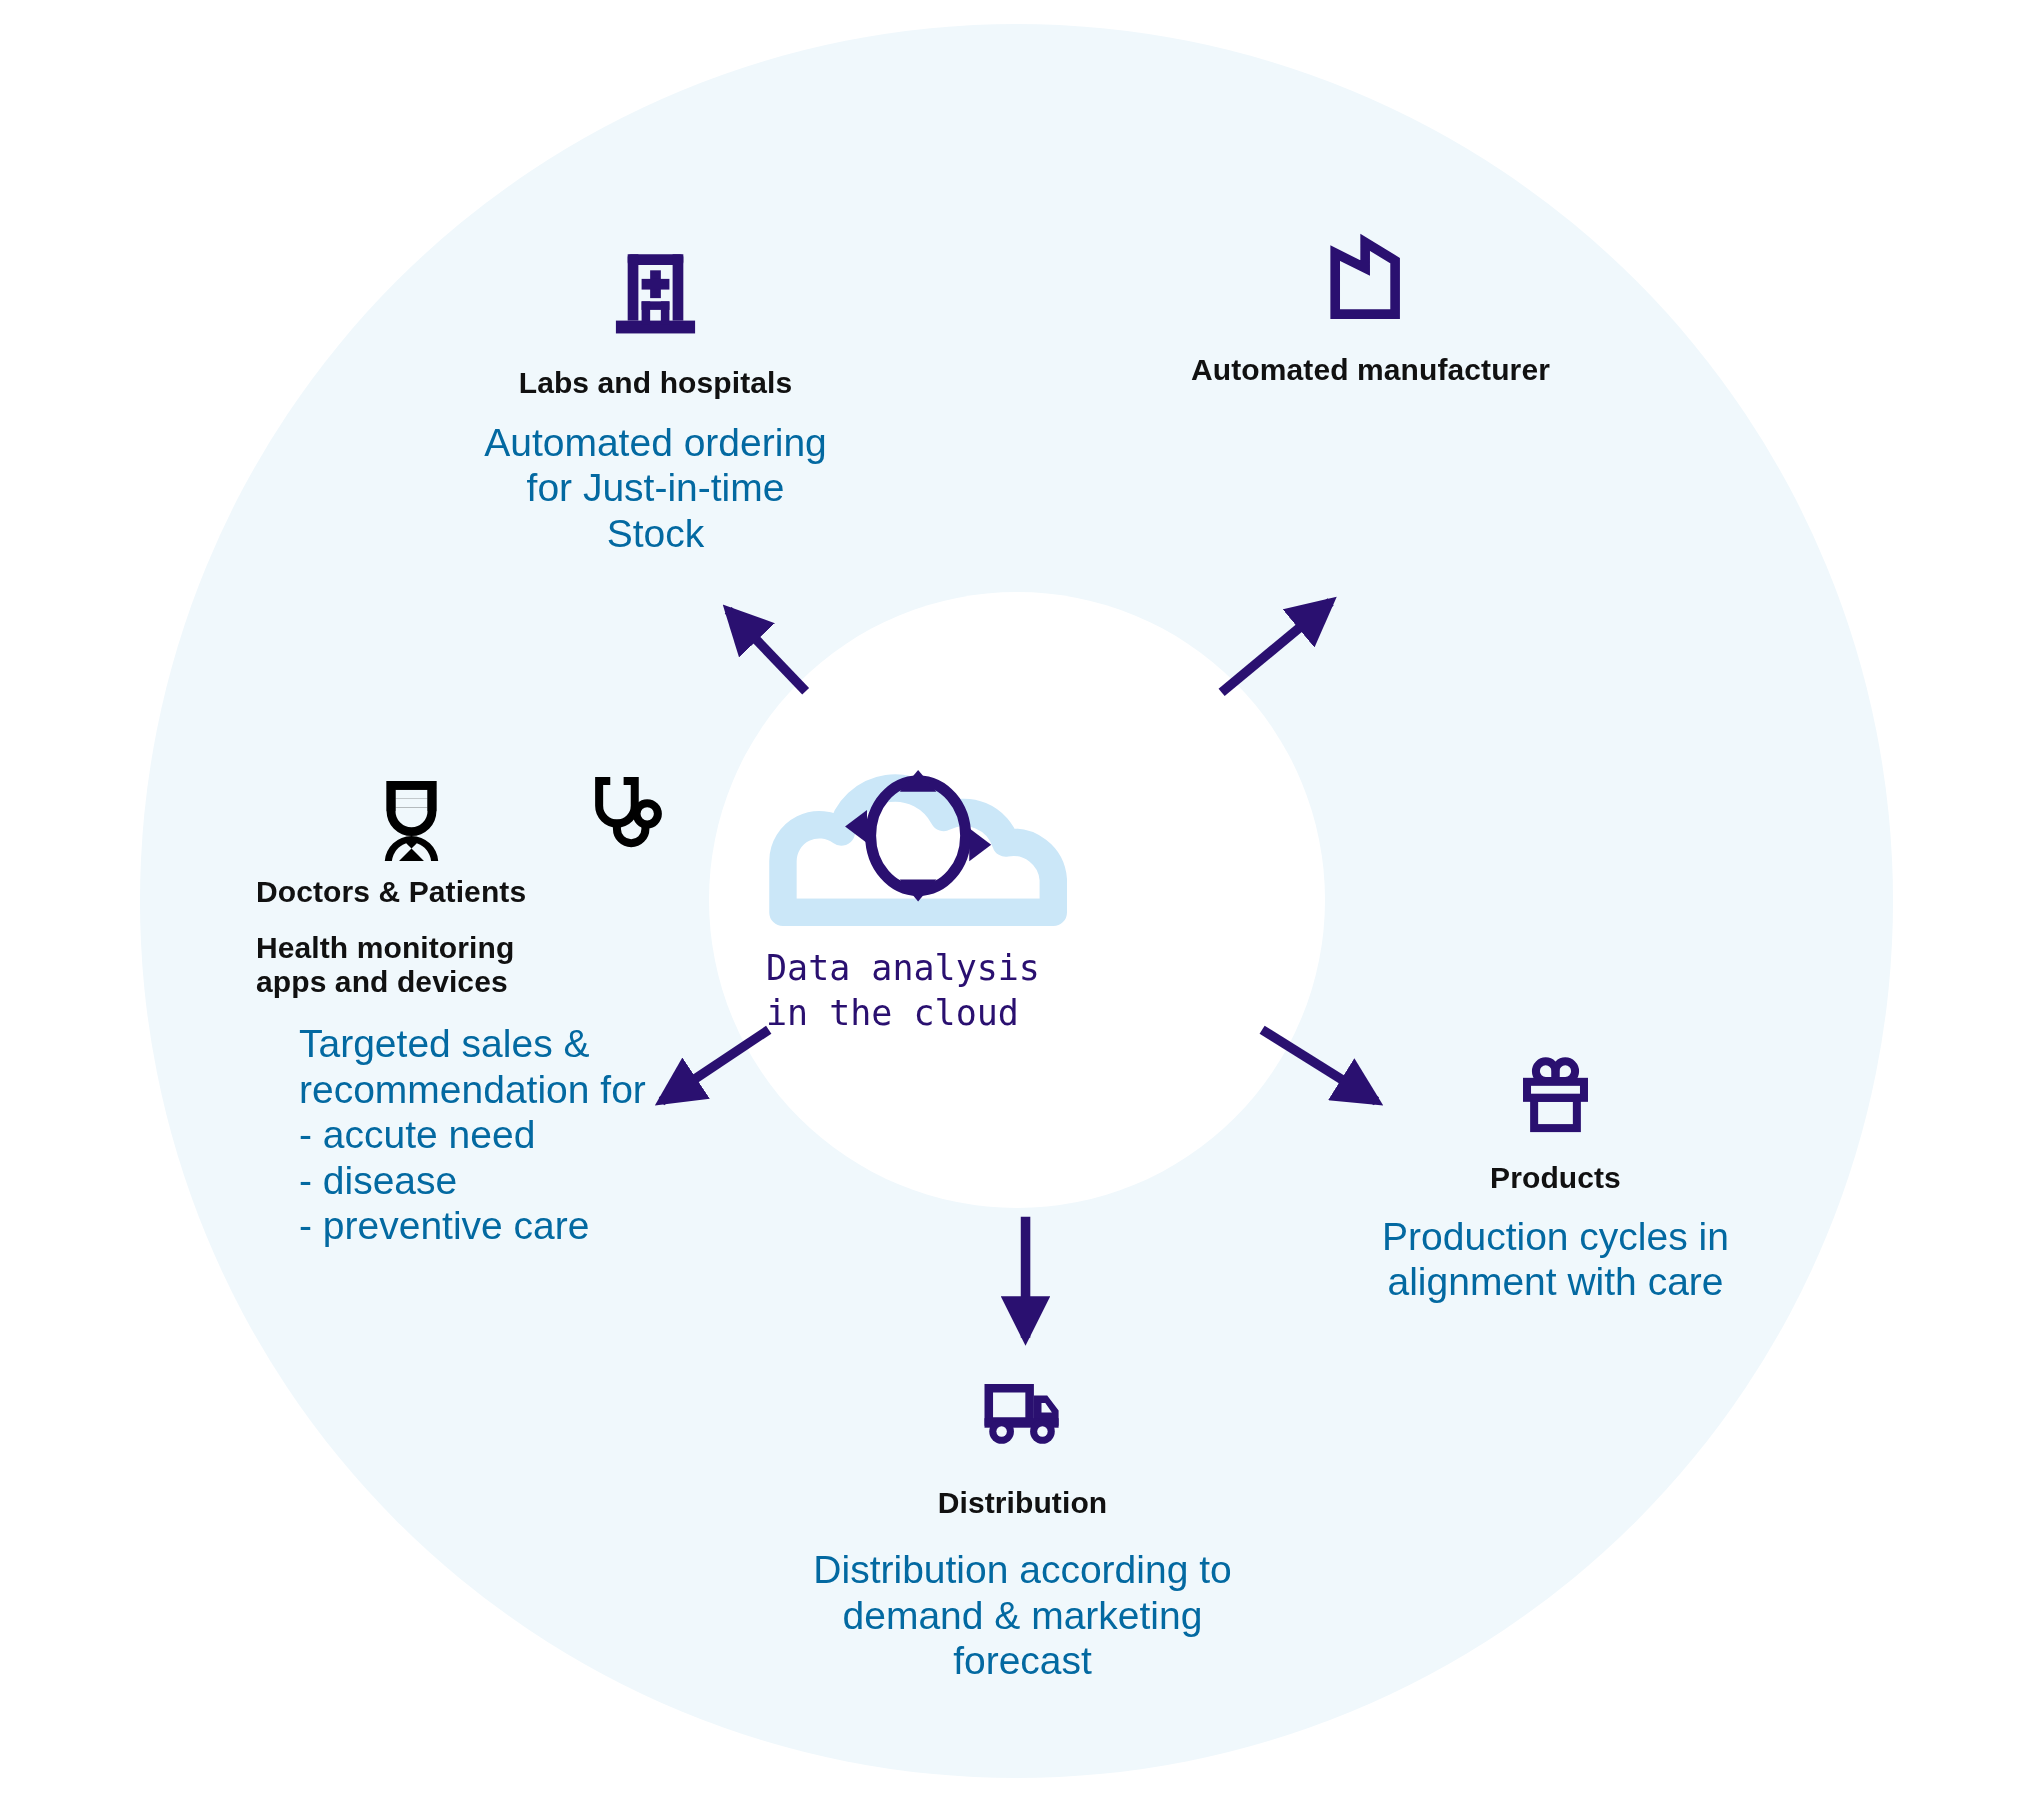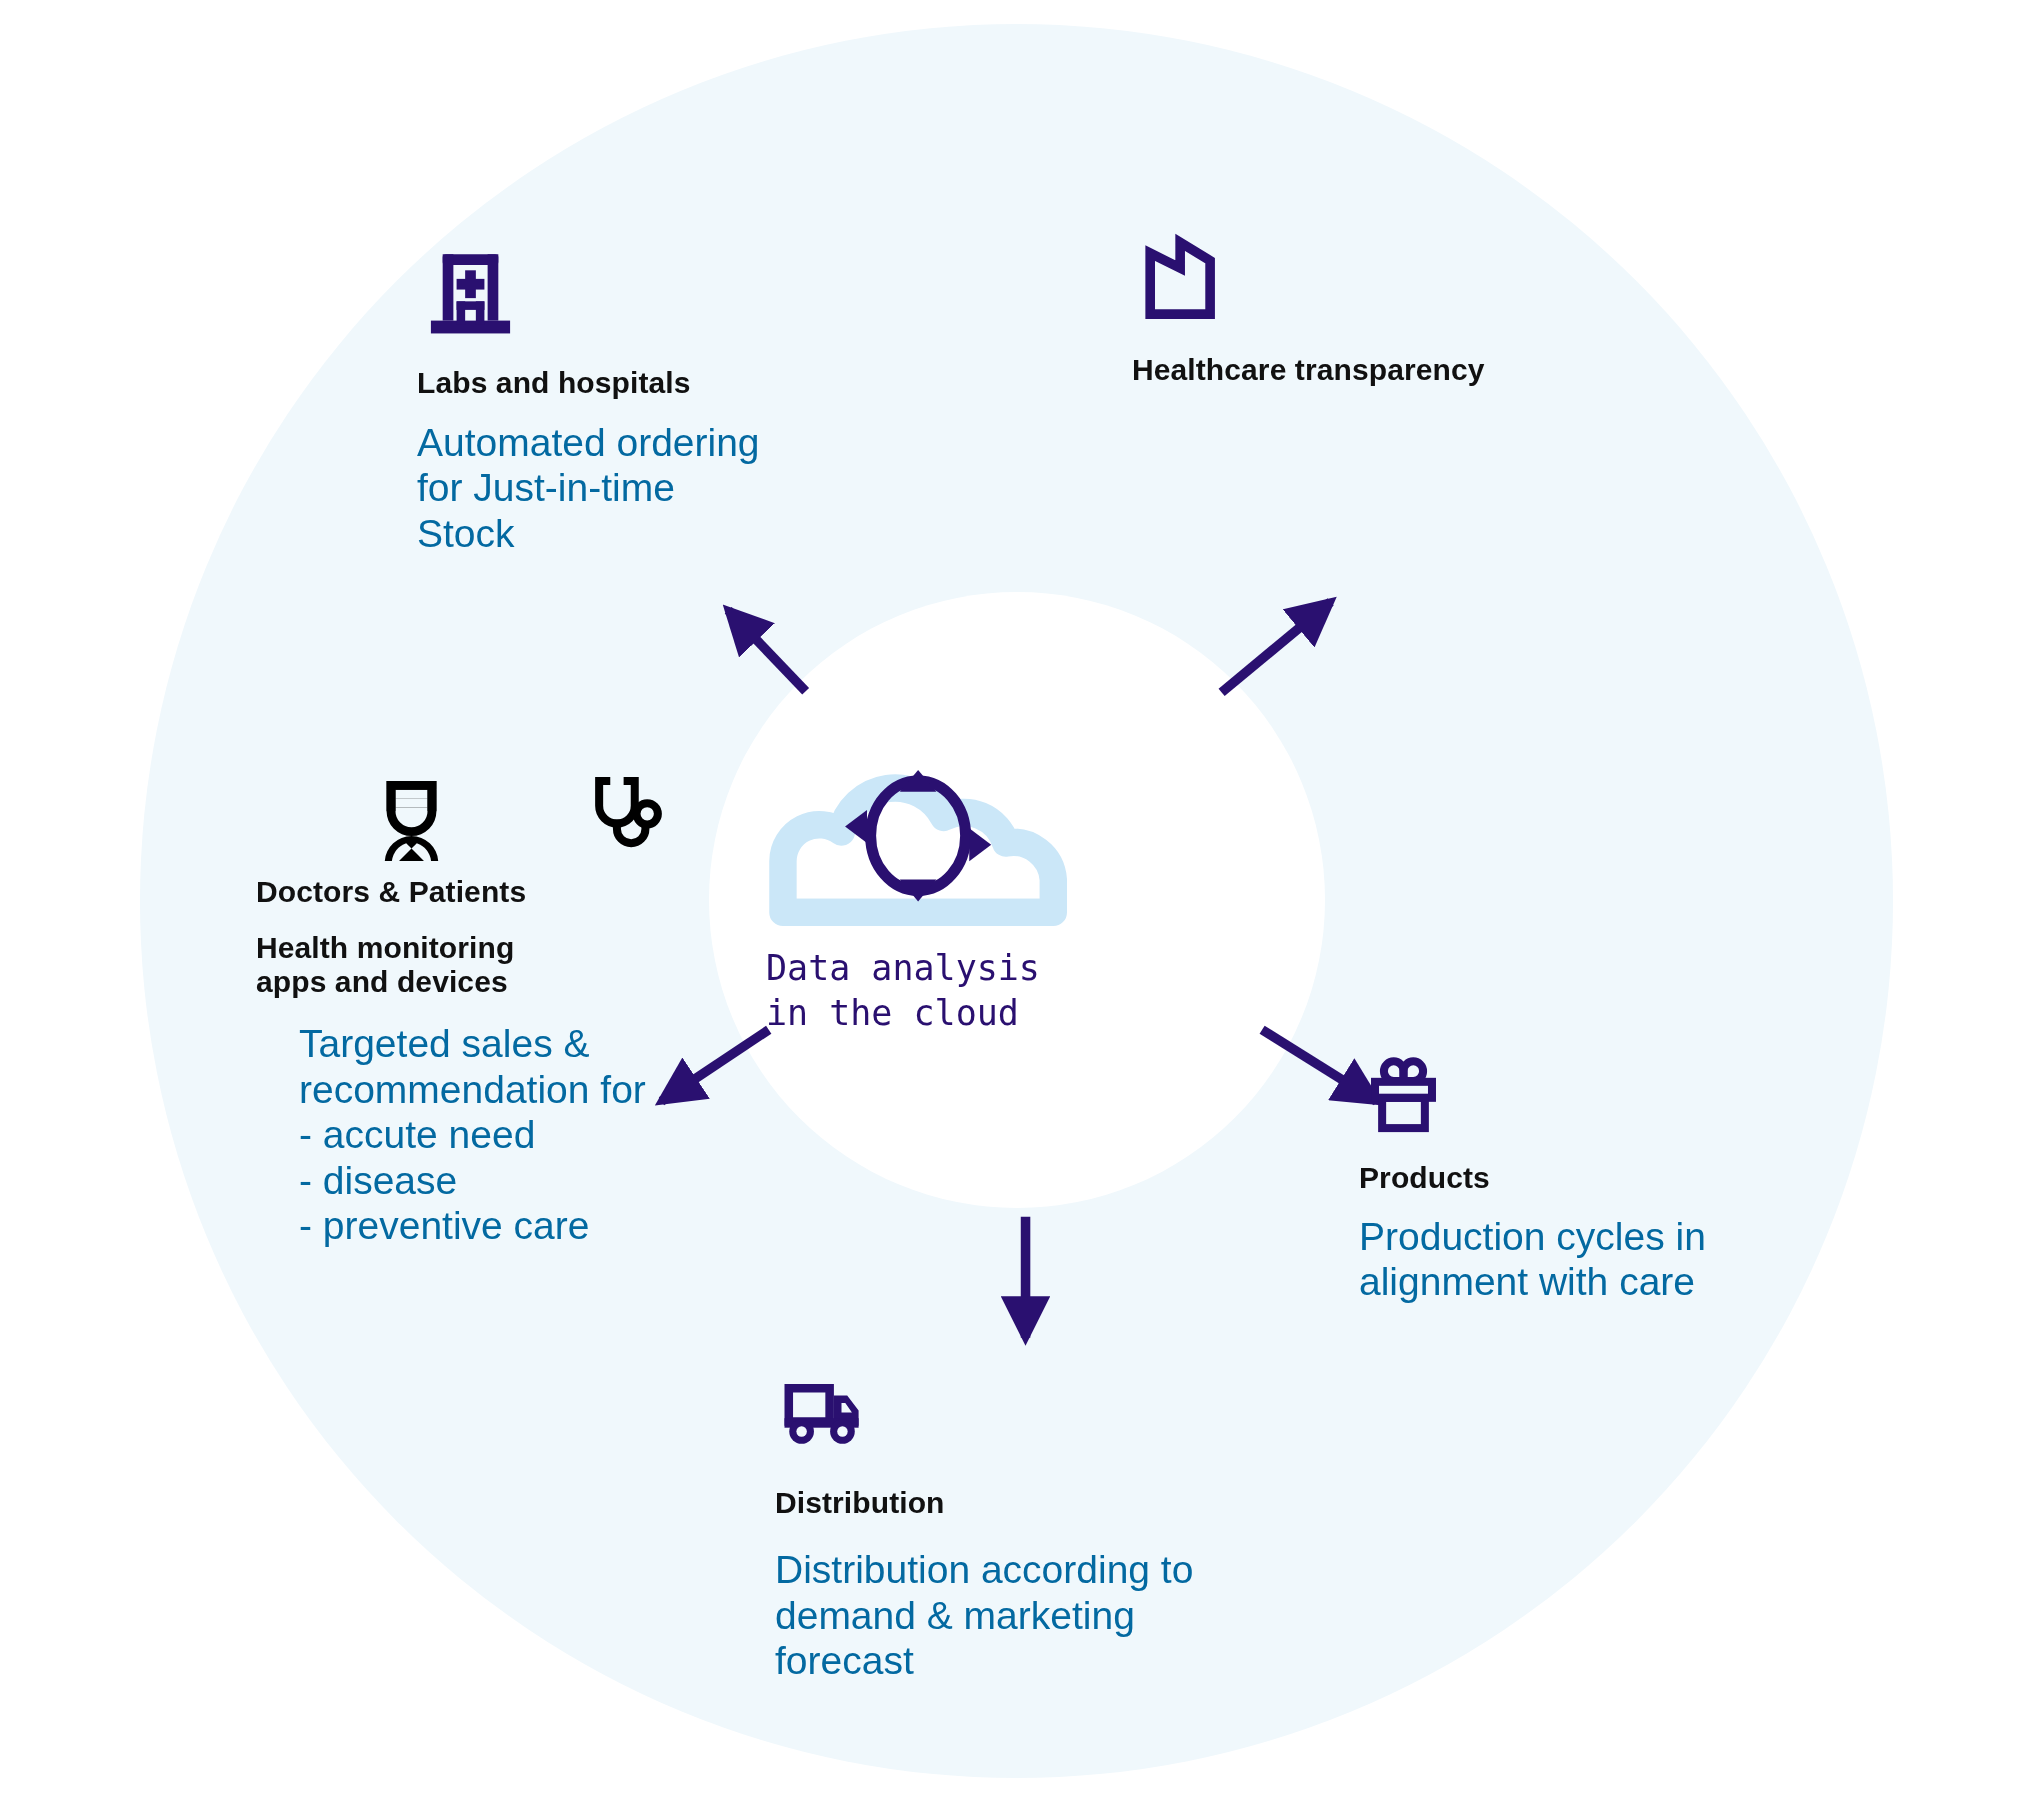--- a/index.html
+++ b/index.html
@@ -47,21 +47,21 @@
     position: absolute;
     left: 0;
     top: 0;
     width: 2035px;
     height: 1802px;
   }
 
   
   .node {
     position: absolute;
-    text-align: left;
+    text-align: center;
   }
   .node .icon-wrap {
     display: block;
     line-height: 0;
     margin: 0 auto;
   }
   .node .title {
     font-weight: bold;
     font-size: 30px;
     line-height: 1.12;
@@ -197,21 +197,21 @@
 for Just-in-time
 Stock</p>
   </div>
 
   <div class="node" id="node-manufacturer">
     <span class="icon-wrap">
       <svg width="107" height="107" viewBox="0 0 100 100">
         <path d="M17 30 L45 44 L45 20 L73 37 L73 87 L17 87 Z" fill="none" stroke="#2a1070" stroke-width="9" stroke-linejoin="miter"></path>
       </svg>
     </span>
-    <p class="title">Healthcare transparency</p>
+    <p class="title">Automated manufacturer</p>
   </div>
 
   <div class="node" id="node-doctors">
     <div class="icon-row">
       <span class="icon-wrap">
         <svg width="89" height="89" viewBox="0 0 100 100">
           <g fill="#000000">
             <path d="M22 10 h56 v34 a28 28 0 0 1 -56 0 Z
                      M32 20 v10 h36 v-10 Z
                      M32 40 v4 a18 18 0 0 0 36 0 v-4 Z" fill-rule="evenodd"></path>

